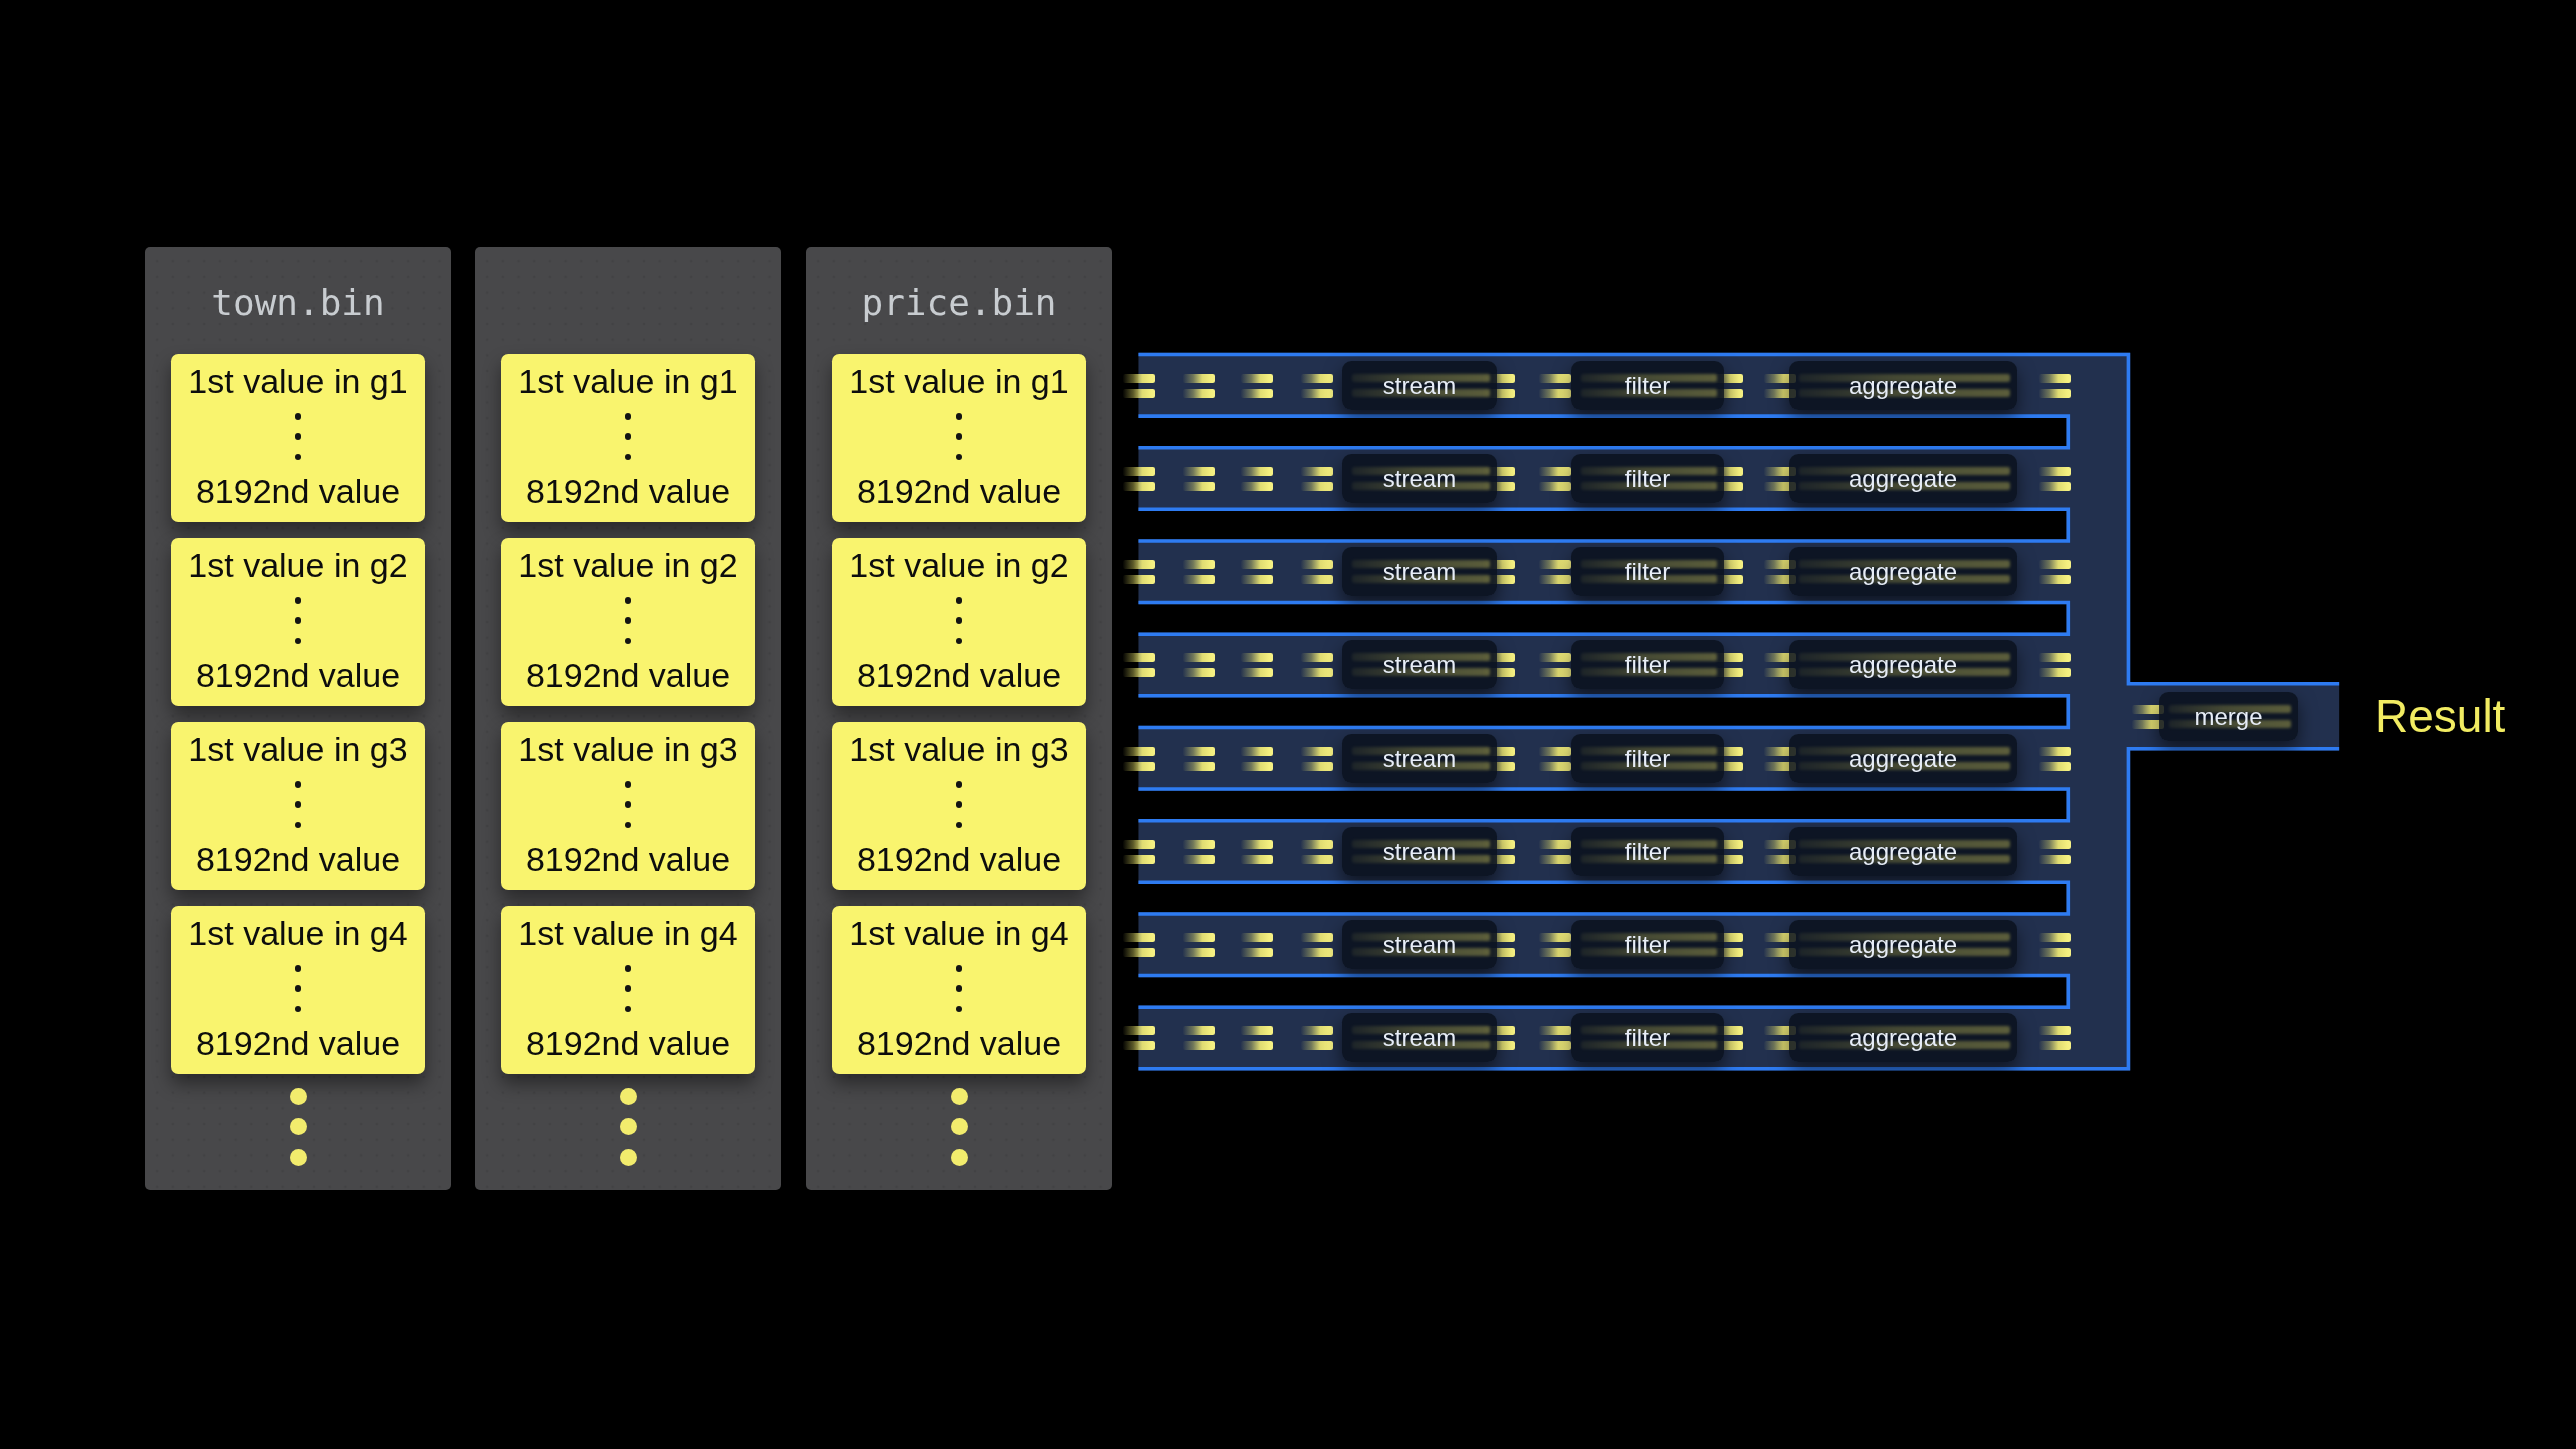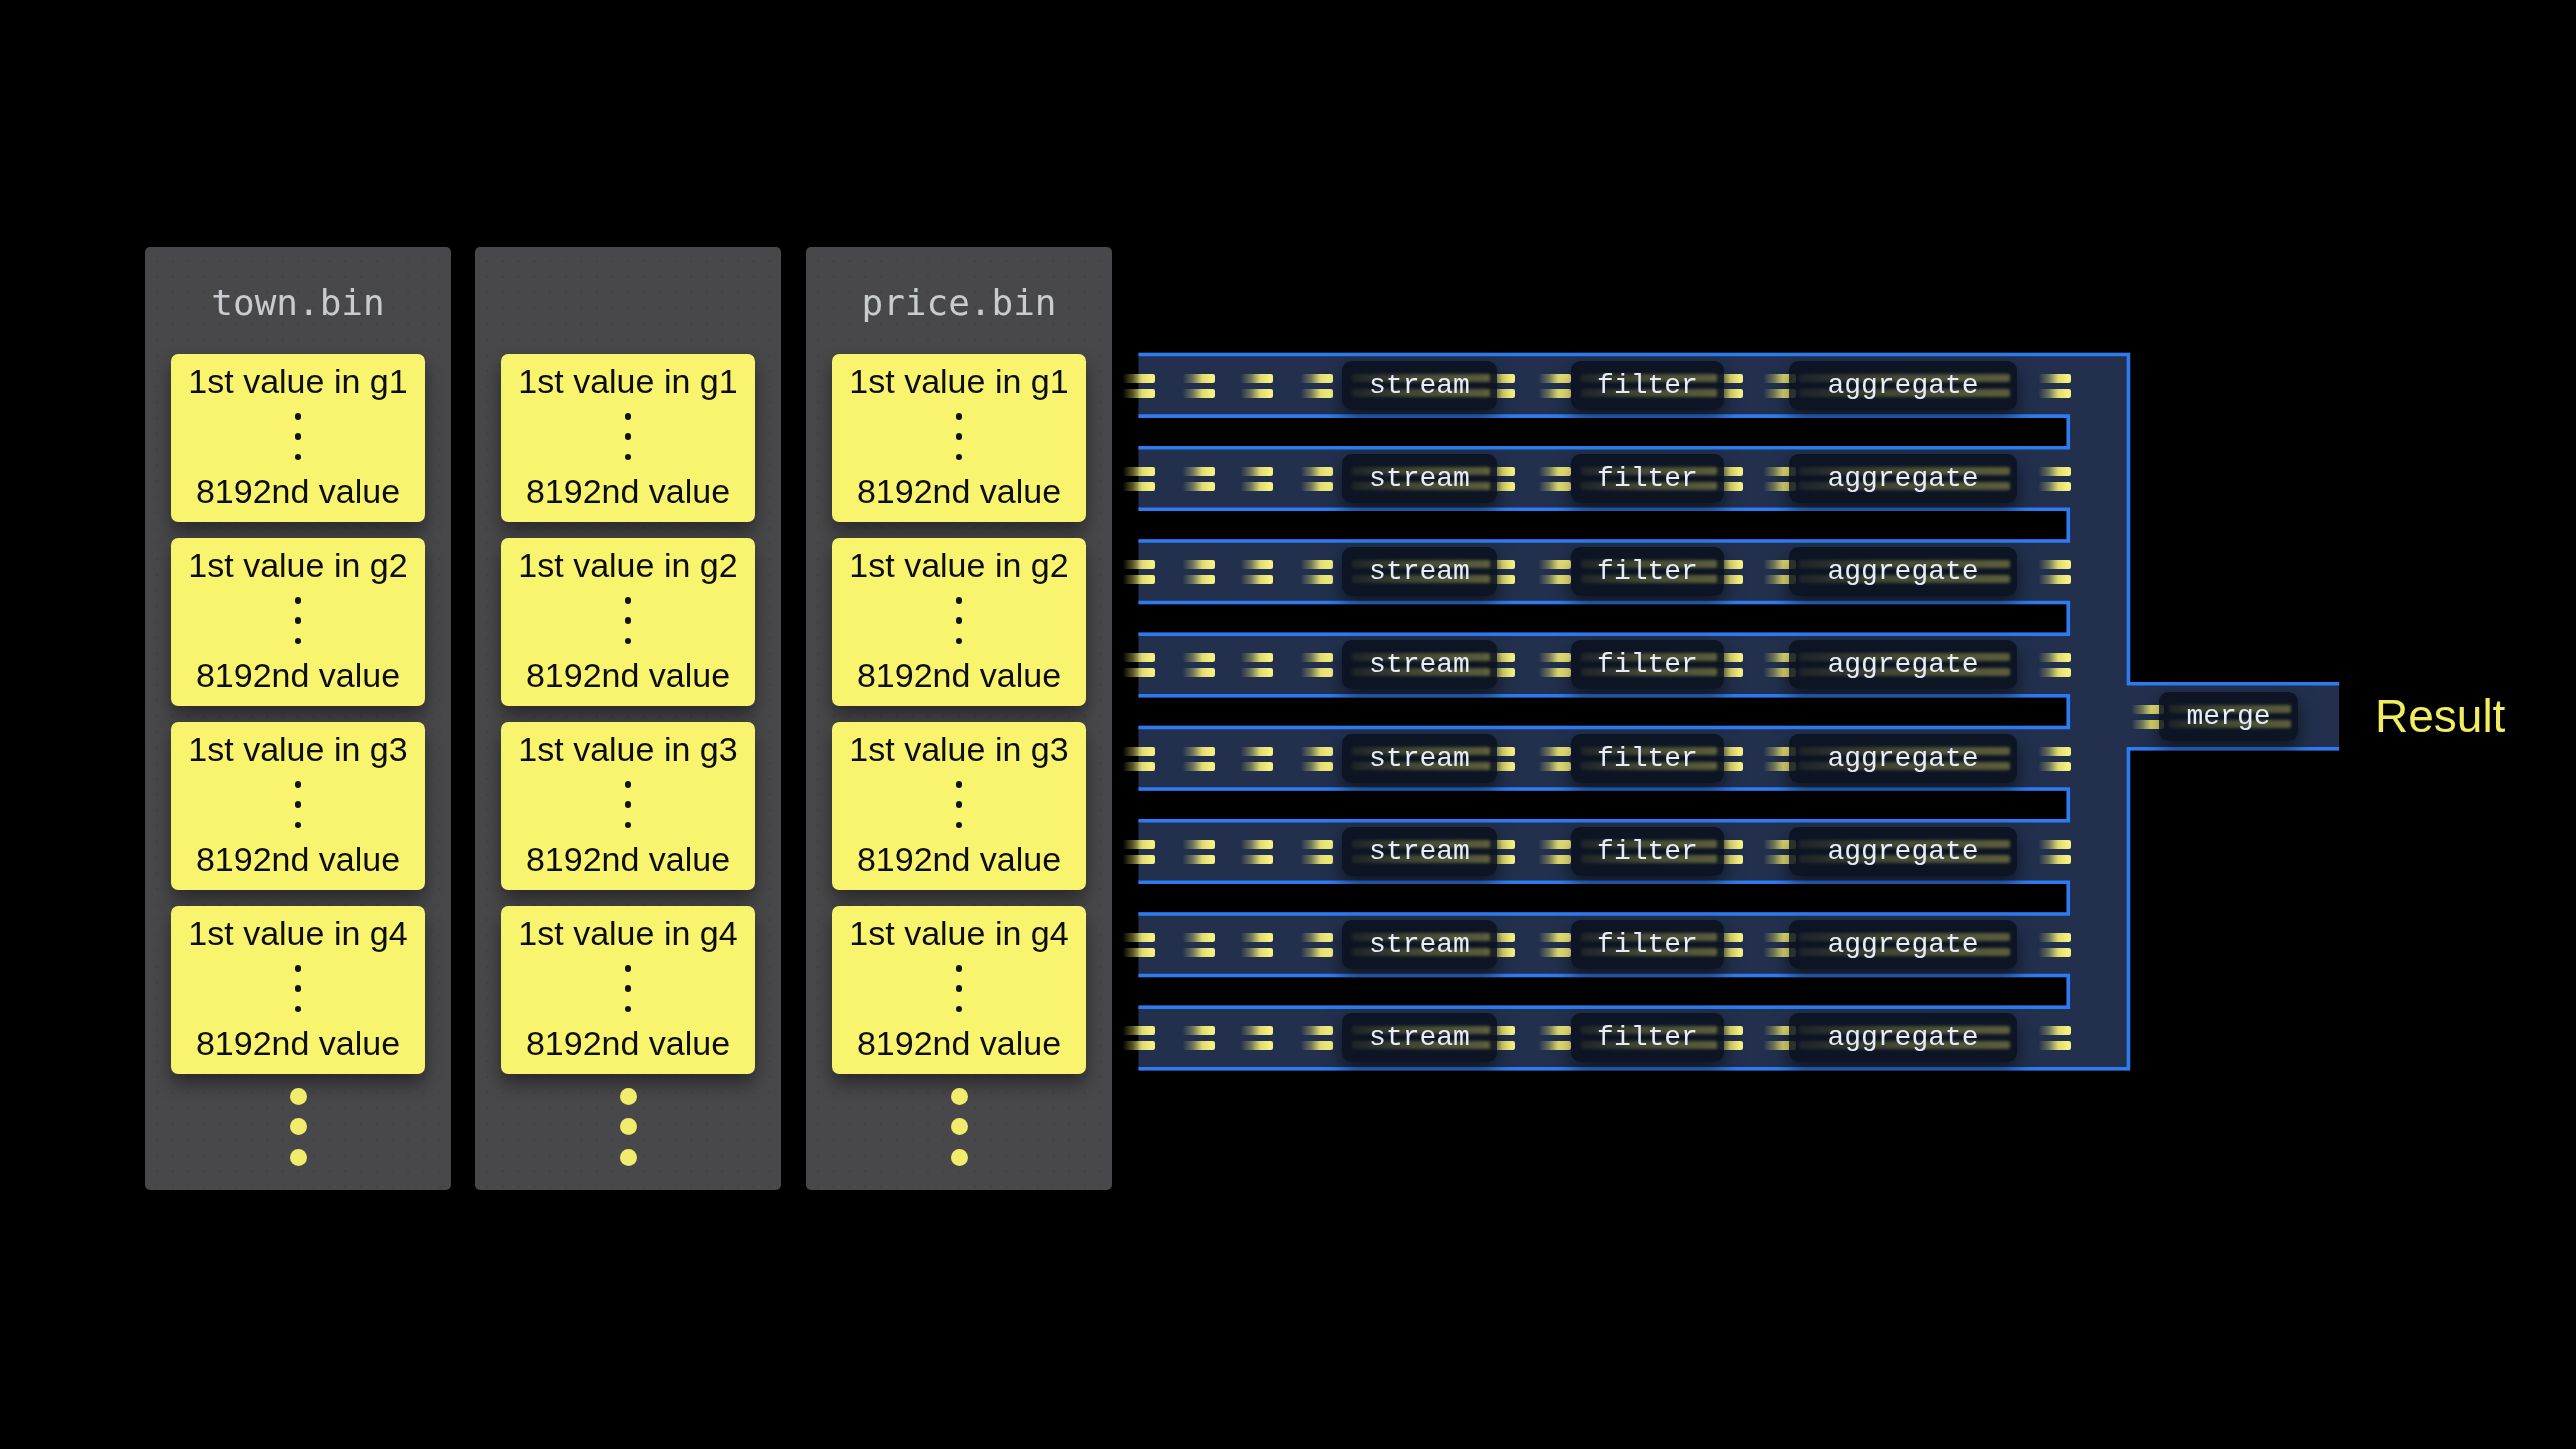--- a/index.html
+++ b/index.html
@@ -61,22 +61,22 @@
     background:linear-gradient(90deg, rgba(242,236,109,0.02) 0%, rgba(242,236,109,0.38) 32%, rgba(244,238,118,0.9) 60%, #f4ef7e 88%, #f6f187 100%);
   }
   .chip {
     position:absolute; top:8.2px; height:49px; border-radius:9.3px;
     background:rgba(11,17,29,0.86);
     box-shadow:0 8.6px 18.6px rgba(0,0,0,0.55);
     display:flex; align-items:center; justify-content:center; z-index:5;
     overflow:hidden;
   }
   .chip-label {
-    position:relative; z-index:2; font-family:Liberation Mono, monospace;
-    font-size:28px; color:#e7edf7;
+    position:relative; z-index:2; font-family:Liberation Sans, sans-serif;
+    font-size:24px; color:#e7edf7;
   }
   .smear {
     position:absolute; left:10px; right:7.2px; top:13px; bottom:13px;
     display:flex; flex-direction:column; justify-content:space-between;
     filter:blur(1.8px); z-index:1;
   }
   .smear b { display:block; height:8.2px; border-radius:2.1px;
     background:linear-gradient(90deg, rgba(228,220,96,0.08) 0%, rgba(228,220,96,0.26) 45%, rgba(232,224,100,0.36) 100%); }
 
   

